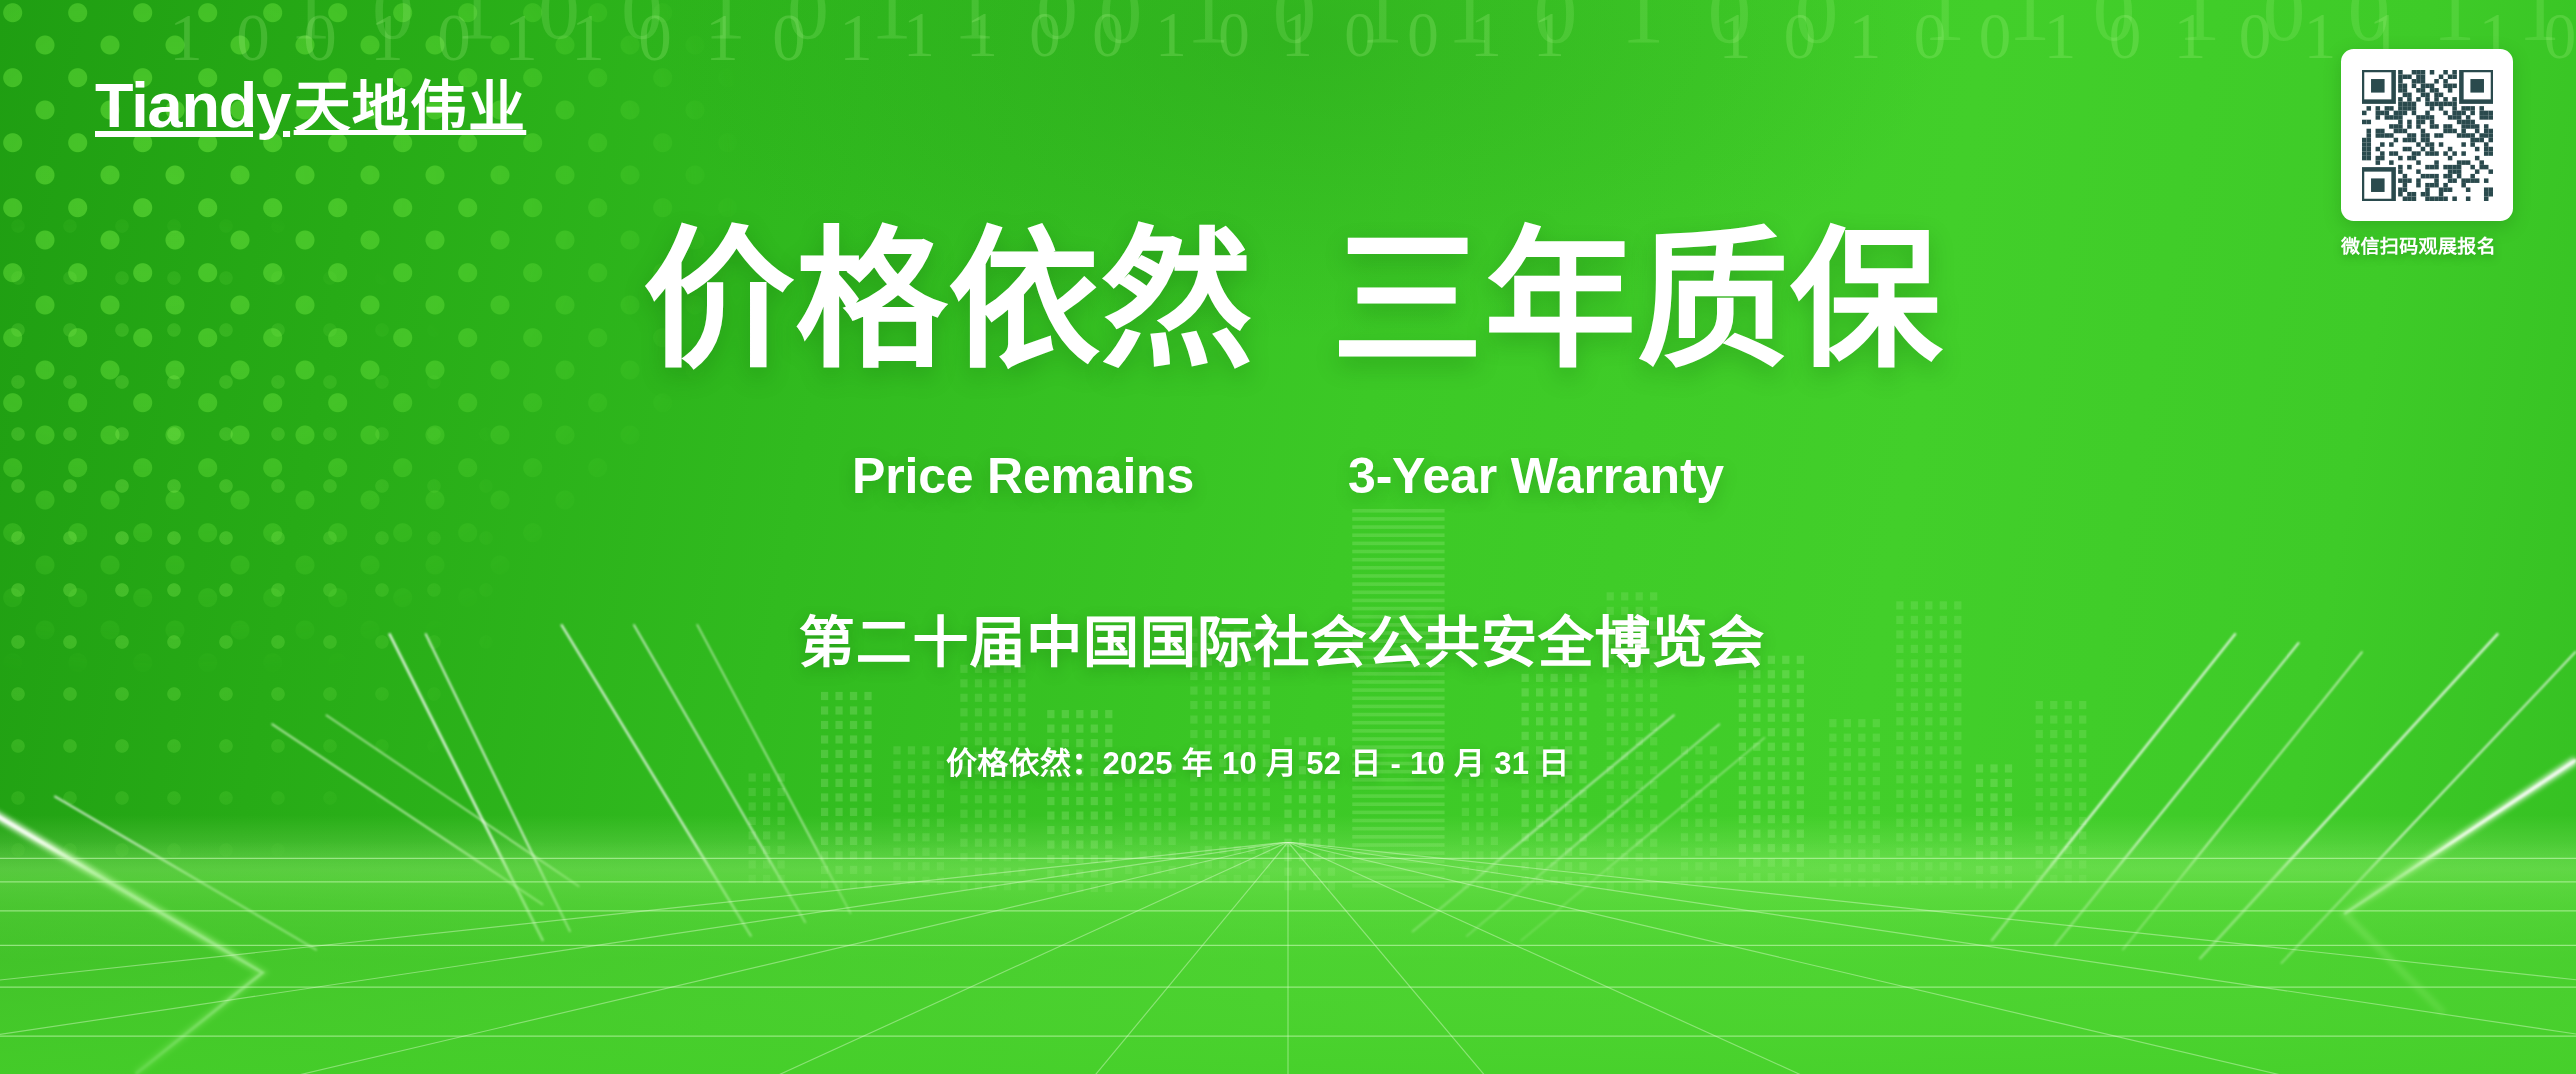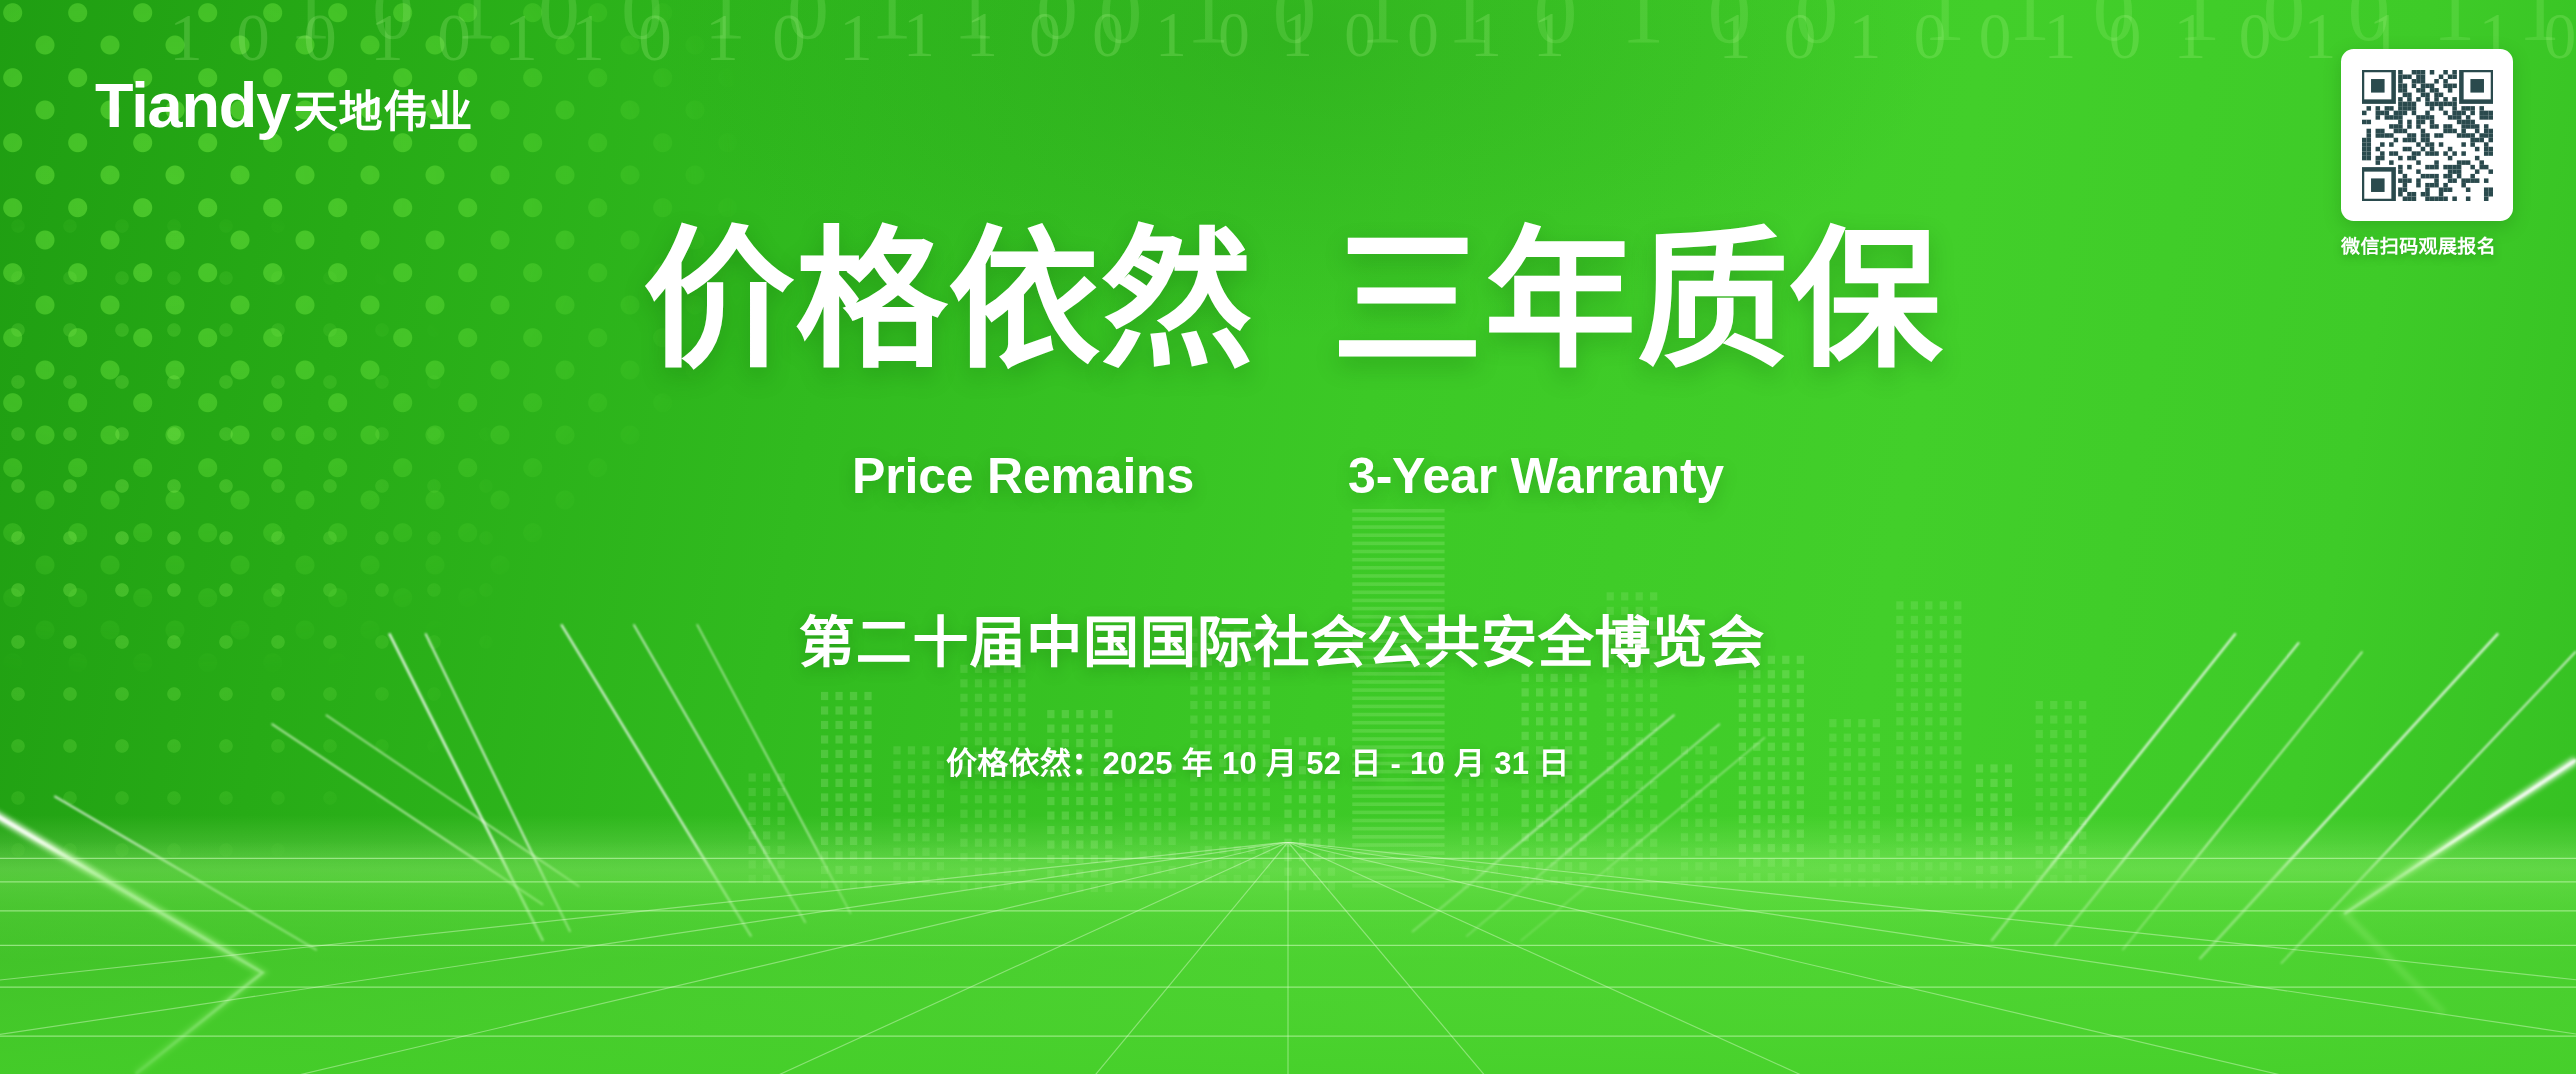--- a/index.html
+++ b/index.html
@@ -107,29 +107,30 @@
   #content { position: absolute; inset: 0; }
 
   #logo {
     position: absolute;
     left: 95px;
     top: 74px;
     display: flex;
     align-items: baseline;
     color: #ffffff;
     white-space: nowrap;
+    text-decoration: underline;
   }
   #logo .mark {
     font-size: 63px;
     font-weight: 700;
     letter-spacing: -0.018em;
     line-height: 1;
   }
   #logo .cn {
-    font-size: 44px;
+    font-size: 57px;
     font-weight: 700;
     letter-spacing: 0.02em;
     line-height: 1;
     margin-left: 3.6px;
   }
 
   #headline {
     position: absolute;
     left: 0; right: 0;
     top: 220px;

